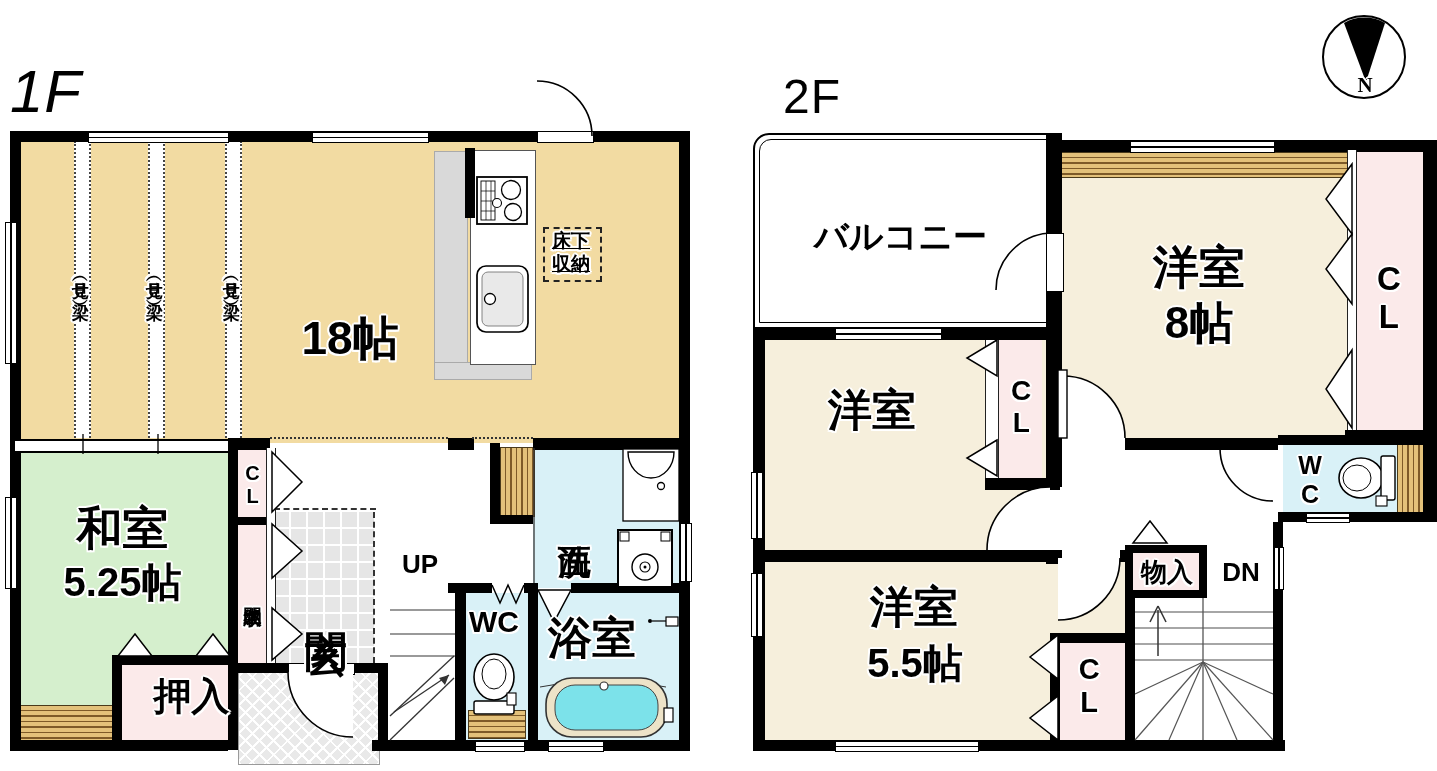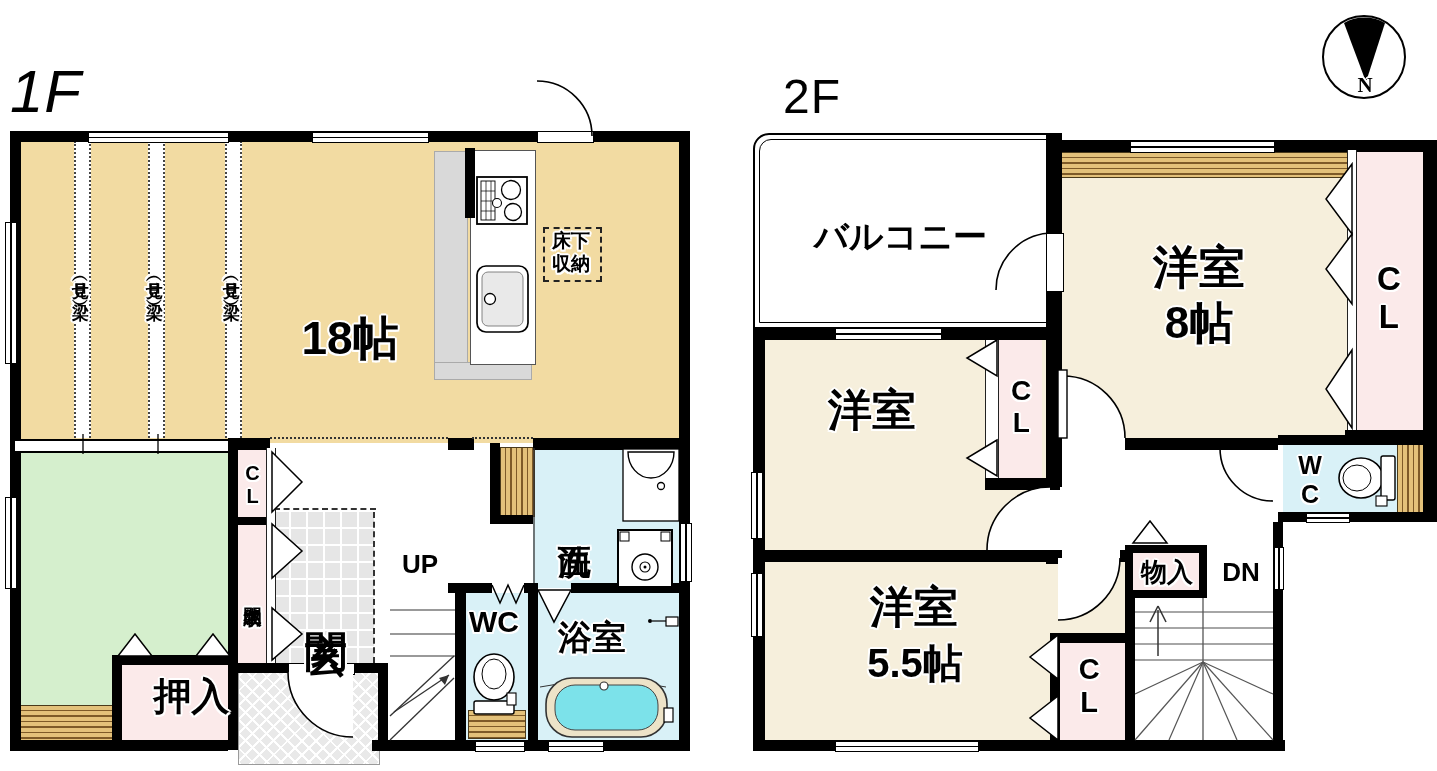--- a/index.html
+++ b/index.html
@@ -14,21 +14,21 @@
   .fill{z-index:1;}
   .pat{z-index:2;}
   .wall{background:var(--c-wall);z-index:3;}
   .ov{z-index:4;}
   svg.overlay{position:absolute;left:0;top:0;z-index:5;pointer-events:none;}
   .lbl{z-index:6;color:#000;font-weight:bold;display:flex;align-items:center;justify-content:center;
        text-align:center;line-height:1.05;white-space:nowrap;
        text-shadow:-2px 0 #fff,2px 0 #fff,0 -2px #fff,0 2px #fff,-1.5px -1.5px #fff,1.5px -1.5px #fff,-1.5px 1.5px #fff,1.5px 1.5px #fff;}
   .vt{writing-mode:vertical-rl;text-orientation:upright;letter-spacing:1px;}
   .vtm{writing-mode:vertical-rl;text-orientation:mixed;}
-  .wrap{white-space:normal;}
+  .wrap{white-space:normal;text-decoration:underline;}
   .title{font-weight:500;letter-spacing:1px;}
   .win-h{border:1.5px solid #000;background:linear-gradient(to bottom,#fff 0 40%,#000 40% 60%,#fff 60% 100%);}
   .win-v{border:1.5px solid #000;background:linear-gradient(to right,#fff 0 40%,#000 40% 60%,#fff 60% 100%);}
   .leaf{background:#fff;border:1.5px solid #000;}
   .slide{background:#fff;border-top:2px solid #000;border-bottom:2px solid #000;}
   .track{background:#fff;border-left:1.5px solid #222;border-right:1.5px solid #222;}
   .wdh{background:repeating-linear-gradient(to bottom,var(--c-wood-light) 0 4px,var(--c-wood-dark) 4px 5.5px);border:1px solid #4a3a1a;}
   .wdv{background:repeating-linear-gradient(to right,var(--c-wood-light) 0 4px,var(--c-wood-dark) 4px 5.5px);border:1px solid #4a3a1a;}
   .beam{background:#fff;border-left:2px dotted #444;border-right:2px dotted #444;}
   .tiles{background-color:var(--c-tile-gray);
@@ -298,28 +298,30 @@
   </svg>
 
   <div class="abs lbl title" style="left:10px;top:60px;width:100px;height:62px;font-size:60px;justify-content:flex-start;font-style:italic;">1F</div>
   <div class="abs lbl title" style="left:753px;top:66px;width:100px;height:62px;font-size:48px;justify-content:flex-start;margin-left:30px;">2F</div>
 
   <div class="abs lbl" style="left:272px;top:297px;width:156px;height:50px;font-size:46px;margin-top:16px;">18帖</div>
   <div class="abs lbl vtm" style="left:66px;top:220px;width:28px;height:120px;font-size:17px;">（見せ梁）</div>
   <div class="abs lbl vtm" style="left:140px;top:220px;width:28px;height:120px;font-size:17px;">（見せ梁）</div>
   <div class="abs lbl vtm" style="left:217px;top:220px;width:28px;height:120px;font-size:17px;">（見せ梁）</div>
   <div class="abs lbl wrap" style="left:546px;top:229px;width:50px;height:48px;font-size:19px;line-height:1.2;">床下収納</div>
+  <div class="abs lbl" style="left:60px;top:502px;width:125px;height:52px;font-size:46px;">和室</div>
+  <div class="abs lbl" style="left:45px;top:560px;width:155px;height:44px;font-size:40px;">5.25帖</div>
   <div class="abs lbl" style="left:144px;top:676px;width:95px;height:42px;font-size:38px;">押入</div>
   <div class="abs lbl vt" style="left:238px;top:455px;width:28px;height:60px;font-size:20px;">CL</div>
   <div class="abs lbl vt" style="left:238px;top:530px;width:28px;height:128px;font-size:18px;">土間収納</div>
   <div class="abs lbl vt" style="left:302px;top:546px;width:48px;height:105px;font-size:42px;">玄関</div>
   <div class="abs lbl" style="left:396px;top:550px;width:48px;height:30px;font-size:26px;">UP</div>
   <div class="abs lbl" style="left:464px;top:604px;width:60px;height:36px;font-size:30px;">WC</div>
   <div class="abs lbl vt" style="left:554px;top:478px;width:40px;height:84px;font-size:33px;">洗面</div>
-  <div class="abs lbl" style="left:550px;top:618px;width:84px;height:40px;font-size:34px;">浴室</div>
+  <div class="abs lbl" style="left:550px;top:618px;width:84px;height:40px;font-size:44px;">浴室</div>
 
   <div class="abs lbl" style="left:798px;top:216px;width:205px;height:42px;font-size:34px;">バルコニー</div>
   <div class="abs lbl" style="left:1140px;top:242px;width:118px;height:50px;font-size:46px;">洋室</div>
   <div class="abs lbl" style="left:1150px;top:298px;width:98px;height:50px;font-size:44px;">8帖</div>
   <div class="abs lbl vt" style="left:1368px;top:258px;width:40px;height:80px;font-size:33px;">CL</div>
   <div class="abs lbl" style="left:816px;top:386px;width:112px;height:48px;font-size:44px;">洋室</div>
   <div class="abs lbl vt" style="left:1004px;top:370px;width:34px;height:74px;font-size:28px;">CL</div>
   <div class="abs lbl vt" style="left:1290px;top:450px;width:40px;height:60px;font-size:25px;">WC</div>
   <div class="abs lbl" style="left:858px;top:583px;width:112px;height:48px;font-size:44px;">洋室</div>
   <div class="abs lbl" style="left:852px;top:640px;width:126px;height:46px;font-size:40px;text-align:center;">5.5帖</div>

